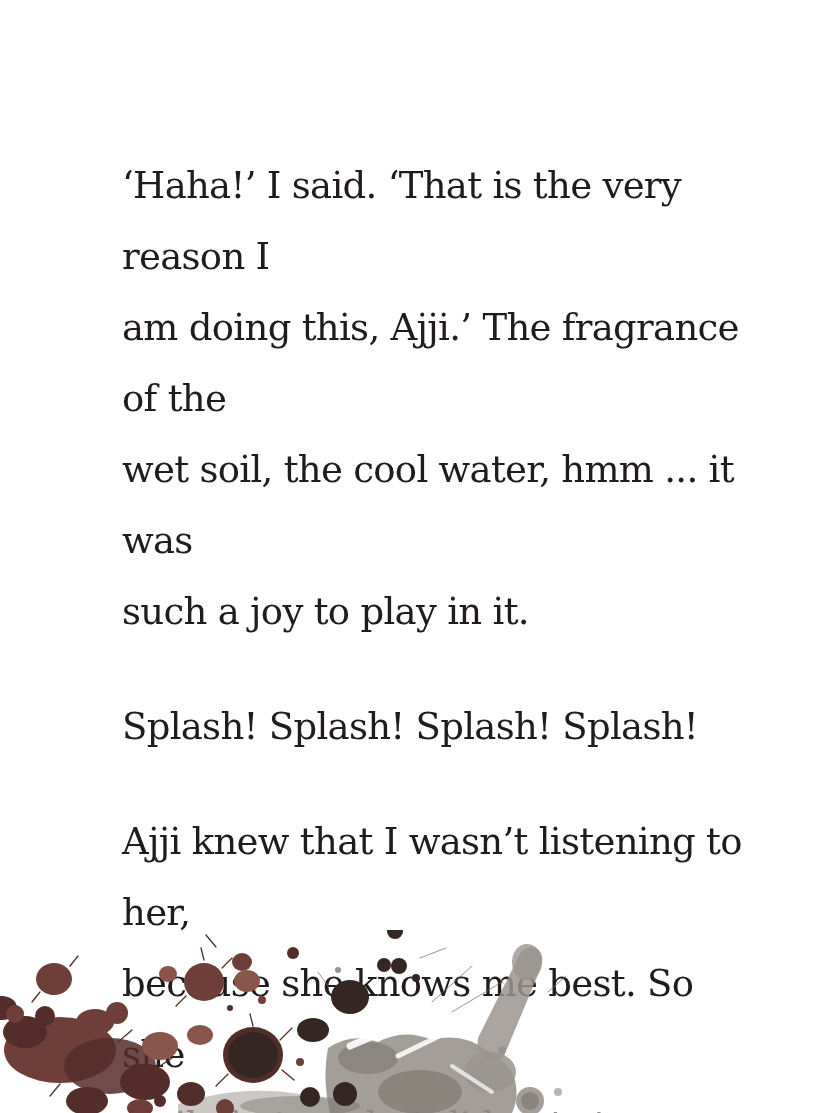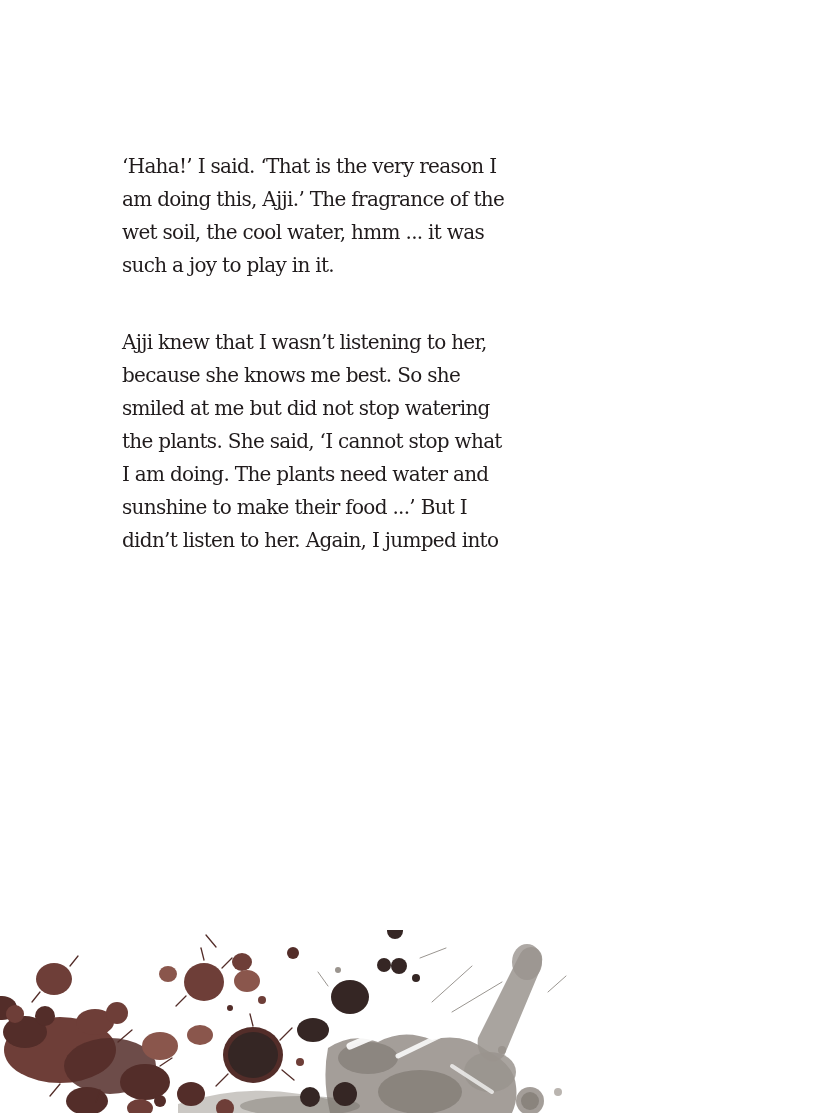--- a/index.html
+++ b/index.html
@@ -16,22 +16,22 @@
     font-family: "DejaVu Serif", "Liberation Serif", serif;
   }
   .text-block {
     position: absolute;
     left: 122px;
     top: 150px;
     width: 620px;
   }
   .text-block p {
     margin: 0 0 44px 0;
-    font-size: 20px;
-    line-height: 33px;
+    font-size: 37px;
+    line-height: 71px;
     letter-spacing: -0.7px;
     color: var(--text_color, #201b1c);
     white-space: pre-line;
   }
   .splatter-svg {
     position: absolute;
     left: 0;
     top: 930px;
     width: 824px;
     height: 183px;
@@ -51,20 +51,21 @@
 </head>
 <body>
 
 <div class="page">
 
   <div class="text-block">
     <p>‘Haha!’ I said. ‘That is the very reason I
 am doing this, Ajji.’ The fragrance of the
 wet soil, the cool water, hmm ... it was
 such a joy to play in it.</p>
+    <p>Splash! Splash! Splash! Splash!</p>
     <p>Ajji knew that I wasn’t listening to her,
 because she knows me best. So she
 smiled at me but did not stop watering
 the plants. She said, ‘I cannot stop what
 I am doing. The plants need water and
 sunshine to make their food ...’ But I
 didn’t listen to her. Again, I jumped into</p>
   </div>
 
   <svg class="splatter-svg" viewBox="0 930 824 183" preserveAspectRatio="none" aria-hidden="true">

